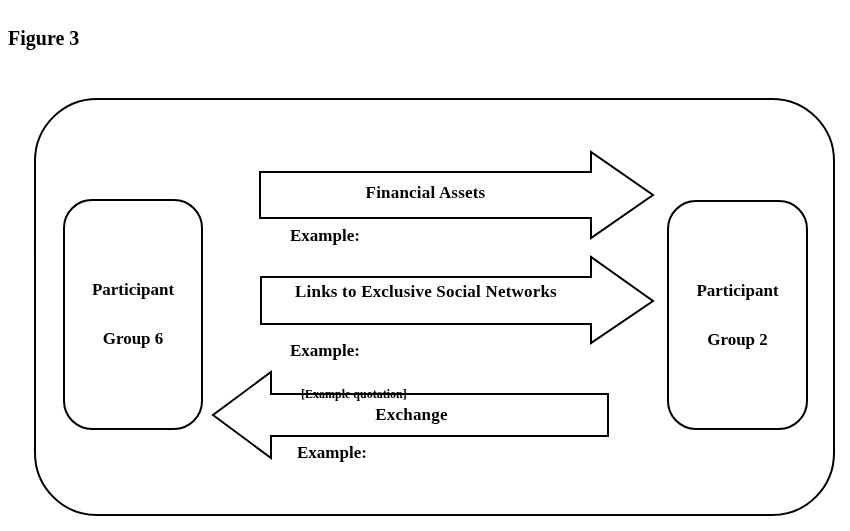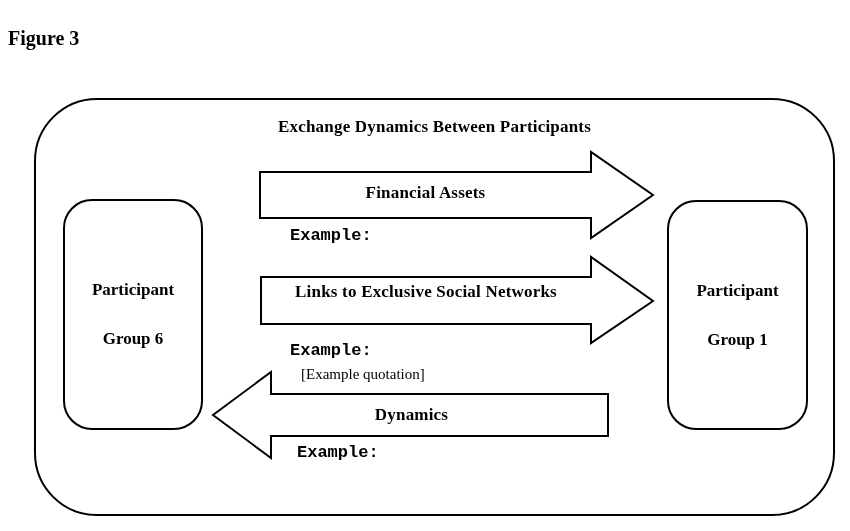--- a/index.html
+++ b/index.html
@@ -69,31 +69,30 @@
   }
   .arrow-label.financial { left: 260px; top: 172px; width: 331px; height: 42px; }
   .arrow-label.social    { left: 261px; top: 277px; width: 330px; height: 30px; }
   .arrow-label.gratitude { left: 215px; top: 394px; width: 393px; height: 42px; }
 
   .example-label {
     font-size: 17px;
     font-weight: bold;
     line-height: 20px;
     white-space: nowrap;
-    font-family: Liberation Mono, monospace;
   }
   .example-1 { left: 290px; top: 226px; }
   .example-2 { left: 290px; top: 341px; }
   .example-3 { left: 297px; top: 443px; }
 
   .quotation {
     left: 301px;
-    top: 364px;
-    font-size: 15px;
-    font-weight: normal;
+    top: 384px;
+    font-size: 12px;
+    font-weight: bold;
     line-height: 20px;
     white-space: nowrap;
   }
 
   .group-label {
     display: flex;
     flex-direction: column;
     align-items: center;
     justify-content: center;
     font-size: 17px;
@@ -115,39 +114,38 @@
 
   <svg class="abs shapes" width="850" height="531" viewBox="0 0 850 531">
     <rect class="shape" x="35" y="99" width="799" height="416" rx="62" ry="62"></rect>
     <rect class="shape" x="64" y="200" width="138" height="229" rx="28" ry="28"></rect>
     <rect class="shape" x="668" y="201" width="139" height="228" rx="28" ry="28"></rect>
     <polygon class="shape" points="260,172 591,172 591,152 653,195 591,238 591,218 260,218"></polygon>
     <polygon class="shape" points="261,277 591,277 591,257 653,301 591,343 591,324 261,324"></polygon>
     <polygon class="shape" points="608,394 271,394 271,372 213,415 271,458 271,436 608,436"></polygon>
   </svg>
 
-  <div class="abs diagram-title">Exchange Dynamics Between Participants</div>
 
   <div class="abs arrow-label financial">Financial Assets</div>
 
   <div class="abs example-label example-1">Example:</div>
 
   <div class="abs arrow-label social">Links to Exclusive Social Networks</div>
 
   <div class="abs example-label example-2">Example:</div>
 
   <div class="abs quotation">[Example quotation]</div>
 
-  <div class="abs arrow-label gratitude">Dynamics</div>
+  <div class="abs arrow-label gratitude">Exchange</div>
 
   <div class="abs example-label example-3">Example:</div>
 
   <div class="abs group-label left">
     <span>Participant</span>
     <span>Group 6</span>
   </div>
 
   <div class="abs group-label right">
     <span>Participant</span>
-    <span>Group 1</span>
+    <span>Group 2</span>
   </div>
 
 </div>
 
 </body></html>

